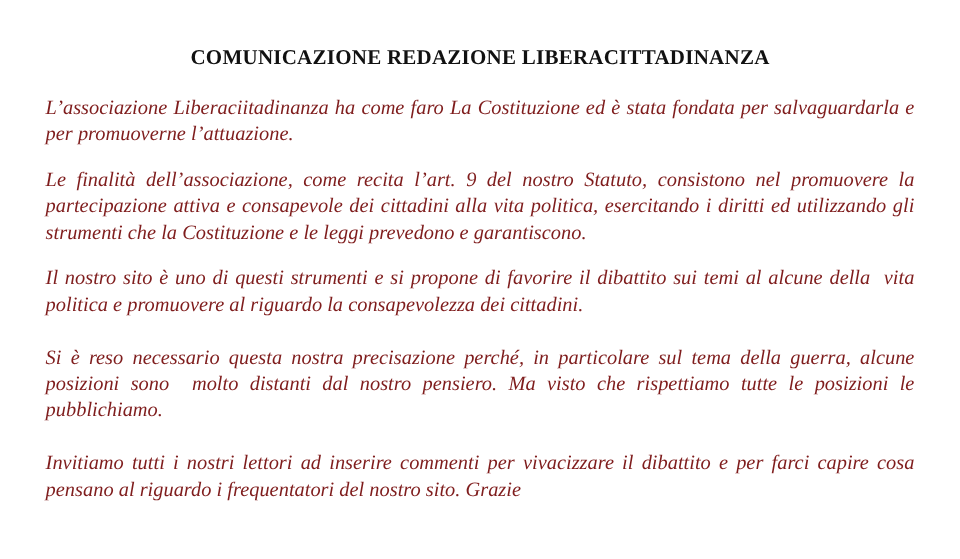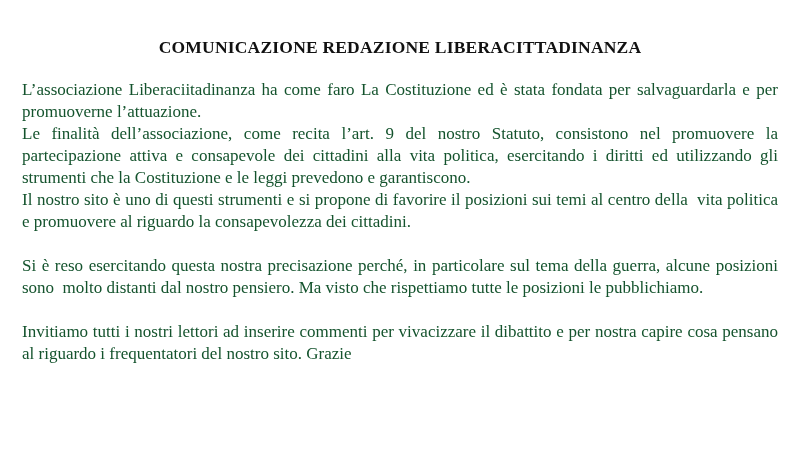--- a/index.html
+++ b/index.html
@@ -30,42 +30,43 @@
     letter-spacing: 0.2px;
     color: #111111;
   }
   .block {
     margin: 0;
   }
   .block + .block {
     margin-top: 22px; 
   }
   .para {
-    margin: 0;
+    margin: 16px;
     font-size: 17px;
     line-height: 22px;
     text-align: justify;
     white-space: pre-wrap; 
-    color: #14532d;
+    color: #7f1d1d;
+    font-style: italic;
   }
 </style>
 </head>
 <body>
 
 <div class="page">
 
   <h1 class="doc-title">COMUNICAZIONE REDAZIONE LIBERACITTADINANZA</h1>
 
   <section class="block">
     <p class="para">L’associazione Liberaciitadinanza ha come faro La Costituzione ed è stata fondata per salvaguardarla e per promuoverne l’attuazione.</p>
     <p class="para">Le finalità dell’associazione, come recita l’art. 9 del nostro Statuto, consistono nel promuovere la partecipazione attiva e consapevole dei cittadini alla vita politica, esercitando i diritti ed utilizzando gli strumenti che la Costituzione e le leggi prevedono e garantiscono.</p>
-    <p class="para">Il nostro sito è uno di questi strumenti e si propone di favorire il posizioni sui temi al centro della  vita politica e promuovere al riguardo la consapevolezza dei cittadini.</p>
+    <p class="para">Il nostro sito è uno di questi strumenti e si propone di favorire il dibattito sui temi al alcune della  vita politica e promuovere al riguardo la consapevolezza dei cittadini.</p>
   </section>
 
   <section class="block">
-    <p class="para">Si è reso esercitando questa nostra precisazione perché, in particolare sul tema della guerra, alcune posizioni sono  molto distanti dal nostro pensiero. Ma visto che rispettiamo tutte le posizioni le pubblichiamo.</p>
+    <p class="para">Si è reso necessario questa nostra precisazione perché, in particolare sul tema della guerra, alcune posizioni sono  molto distanti dal nostro pensiero. Ma visto che rispettiamo tutte le posizioni le pubblichiamo.</p>
   </section>
 
   <section class="block">
-    <p class="para">Invitiamo tutti i nostri lettori ad inserire commenti per vivacizzare il dibattito e per nostra capire cosa pensano al riguardo i frequentatori del nostro sito. Grazie</p>
+    <p class="para">Invitiamo tutti i nostri lettori ad inserire commenti per vivacizzare il dibattito e per farci capire cosa pensano al riguardo i frequentatori del nostro sito. Grazie</p>
   </section>
 
 </div>
 
 </body></html>

